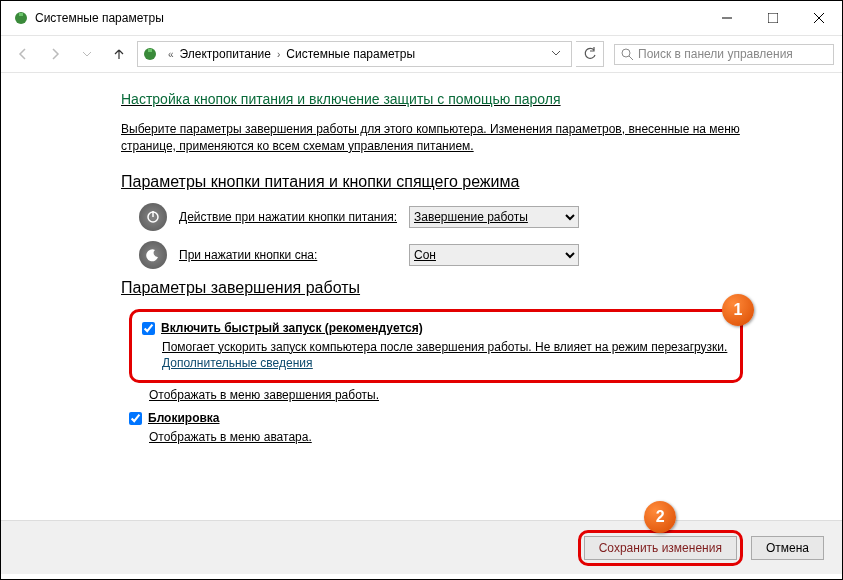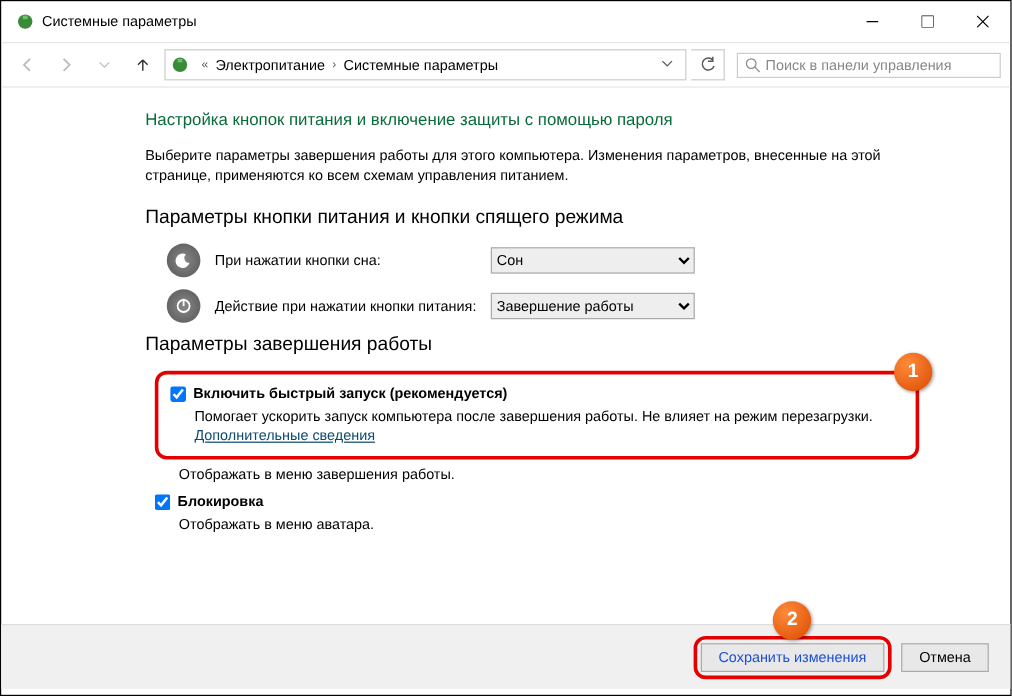--- a/index.html
+++ b/index.html
@@ -14,21 +14,21 @@
 .navbtn { width: 28px; height: 28px; display: flex; align-items: center; justify-content: center; color: #555; }
 .navbtn.disabled { color: #bbb; }
 .breadcrumb { flex: 1; height: 26px; border: 1px solid #ccc; display: flex; align-items: center; padding: 0 4px; background: #fff; }
 .breadcrumb .bc-icon { width: 16px; height: 16px; margin-right: 4px; }
 .breadcrumb .sep { padding: 0 6px; color: #555; font-size: 10px; }
 .breadcrumb .crumb { font-size: 12px; }
 .bc-dd { margin-left: auto; padding: 0 6px; color: #555; }
 .refresh { width: 28px; height: 26px; border: 1px solid #ccc; border-left: none; display: flex; align-items: center; justify-content: center; }
 .search { width: 220px; height: 21px; border: 1px solid #ccc; display: flex; align-items: center; padding: 0 6px; margin-left: 6px; color: #888; }
 .search svg { margin-right: 4px; flex-shrink: 0; }
-.content { padding: 18px 76px 0 120px; }
+.content { padding: 18px 99px 0 120px; text-decoration: underline; }
 .heading { color: #0a6b3a; font-size: 14px; margin-bottom: 14px; font-weight: normal; }
 .desc { font-size: 12px; line-height: 1.4; margin-bottom: 18px; }
 .section-label { font-size: 16px; margin-bottom: 12px; }
 .row { display: flex; align-items: center; margin-bottom: 10px; padding-left: 18px; }
 .row .icon { width: 28px; height: 28px; border-radius: 50%; background: radial-gradient(#888, #555); margin-right: 12px; display: flex; align-items: center; justify-content: center; color: #fff; }
 .row .label { width: 230px; }
 .row select { width: 170px; height: 22px; font-size: 12px; background: #eee; border: 1px solid #aaa; }
 .callouts { position: relative; }
 .callout1 { border: 3px solid #e30000; border-radius: 10px; padding: 8px 10px; margin-left: 8px; margin-right: 0; position: relative; }
 .badge { position: absolute; width: 32px; height: 32px; border-radius: 50%; background: radial-gradient(circle at 35% 30%, #ff8a3a, #d94a00); color: #fff; font-weight: bold; font-size: 16px; display: flex; align-items: center; justify-content: center; box-shadow: 1px 1px 3px rgba(0,0,0,.4); }
@@ -36,21 +36,21 @@
 .badge2 { top: -32px; left: 50%; transform: translateX(-50%); }
 .chk { display: flex; align-items: flex-end; margin-bottom: 4px; }
 .chk input { margin-right: 6px; margin-top: 2px; }
 .chk-label { font-weight: bold; }
 .chk-sub { margin-left: 20px; font-size: 12px; line-height: 1.4; }
 .chk-sub a { color: #0c4a6e; text-decoration: underline; text-align: center; }
 .sub-chks { margin-left: 8px; margin-top: 4px; }
 .sub-chks .chk-label { font-weight: bold; }
 .footer { position: absolute; bottom: 6px; left: 1px; right: 1px; height: 54px; background: #f0f0f0; border-top: 1px solid #ddd; display: flex; align-items: center; justify-content: flex-end; padding-right: 18px; gap: 8px; }
 .btn { height: 24px; padding: 0 14px; font-size: 12px; border: 1px solid #aaa; background: #e8e8e8; display: flex; align-items: center; }
-.btn.disabled { color: #1d4ed8; }
+.btn.disabled { color: #7f1d1d; }
 .callout2 { position: relative; border: 3px solid #e30000; border-radius: 10px; padding: 3px; }
 </style>
 </head>
 <body>
 
 <div class="titlebar">
   <span class="app-icon">
     <svg viewBox="0 0 16 16">
         <circle cx="8" cy="8" r="6" fill="#3a8a3a"></circle>
         <rect x="6" y="3" width="4" height="3" fill="#6ac46a"></rect>
@@ -121,43 +121,43 @@
     <svg width="13" height="13" viewBox="0 0 13 13">
         <circle cx="5" cy="5" r="4" fill="none" stroke="#888"></circle>
         <line x1="8" y1="8" x2="12" y2="12" stroke="#888"></line>
       </svg>
     <span>Поиск в панели управления</span>
   </div>
 </div>
 
 <div class="content">
   <h2 class="heading">Настройка кнопок питания и включение защиты с помощью пароля</h2>
-  <p class="desc">Выберите параметры завершения работы для этого компьютера. Изменения параметров, внесенные на этой странице, применяются ко всем схемам управления питанием.</p>
+  <p class="desc">Выберите параметры завершения работы для этого компьютера. Изменения параметров, внесенные на меню странице, применяются ко всем схемам управления питанием.</p>
 
   <p class="section-label">Параметры кнопки питания и кнопки спящего режима</p>
-
-  <div class="row">
-    <div class="icon">
-        <svg width="14" height="14" viewBox="0 0 14 14">
-          <path d="M9 2 A6 6 0 1 0 12 9 A4 4 0 0 1 9 2" fill="#fff"></path>
-        </svg>
-      </div>
-    <span class="label">При нажатии кнопки сна:</span>
-    <select><option>Сон</option></select>
-  </div>
 
   <div class="row">
     <div class="icon">
         <svg width="14" height="14" viewBox="0 0 14 14">
           <circle cx="7" cy="7" r="5" fill="none" stroke="#fff" stroke-width="1.5"></circle>
           <line x1="7" y1="1" x2="7" y2="7" stroke="#fff" stroke-width="1.5"></line>
         </svg>
       </div>
     <span class="label">Действие при нажатии кнопки питания:</span>
     <select><option>Завершение работы</option></select>
+  </div>
+
+  <div class="row">
+    <div class="icon">
+        <svg width="14" height="14" viewBox="0 0 14 14">
+          <path d="M9 2 A6 6 0 1 0 12 9 A4 4 0 0 1 9 2" fill="#fff"></path>
+        </svg>
+      </div>
+    <span class="label">При нажатии кнопки сна:</span>
+    <select><option>Сон</option></select>
   </div>
 
   <p class="section-label" style="">Параметры завершения работы</p>
 
   <div class="callouts">
     <div class="callout1">
       <div class="badge badge1">1</div>
       <div class="chk">
         <input type="checkbox" checked="" style="">
         <span class="chk-label">Включить быстрый запуск (рекомендуется)</span>

